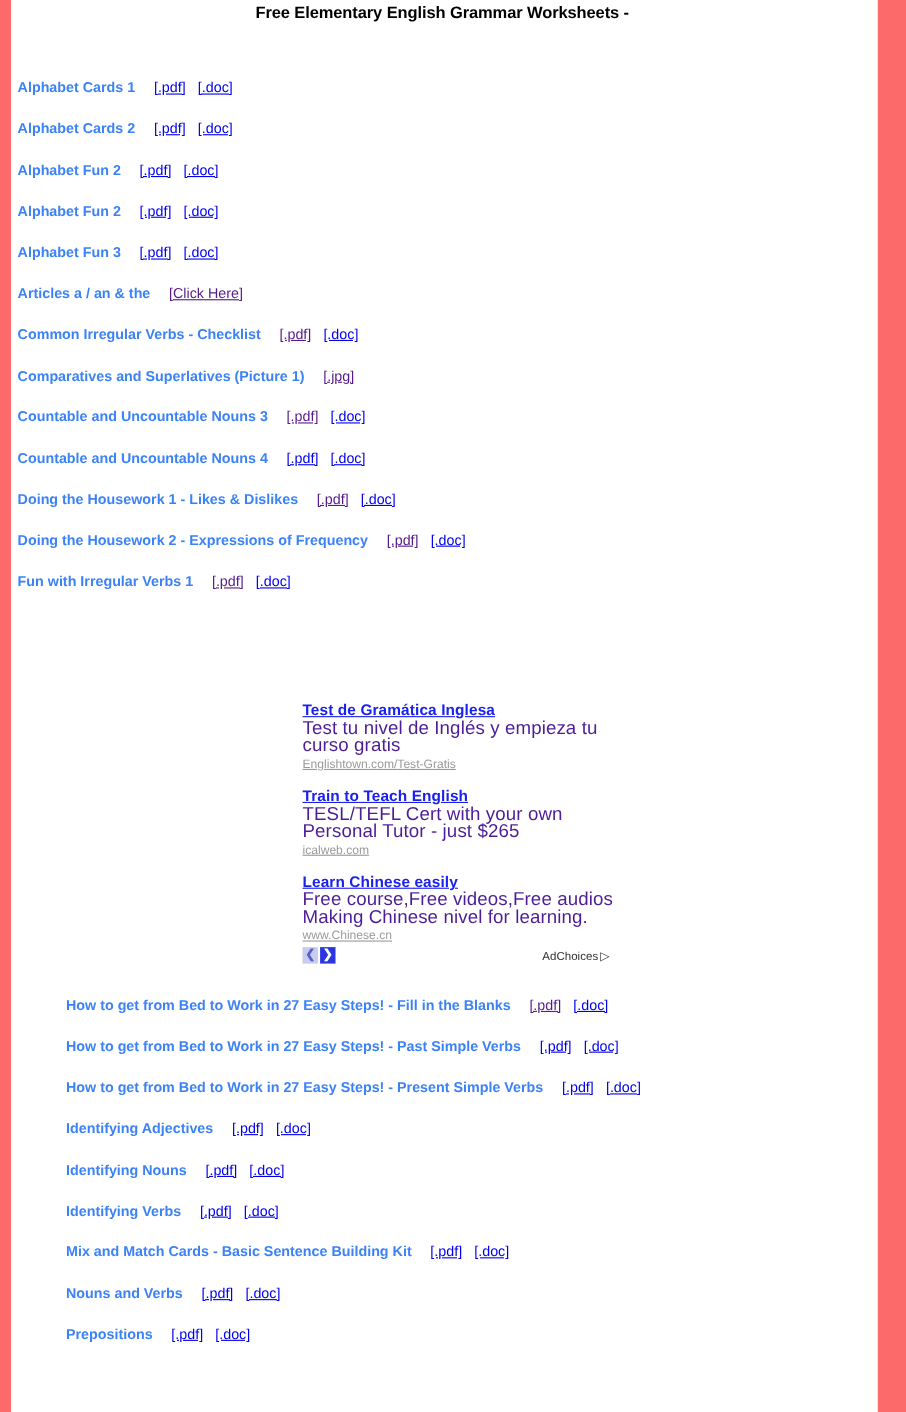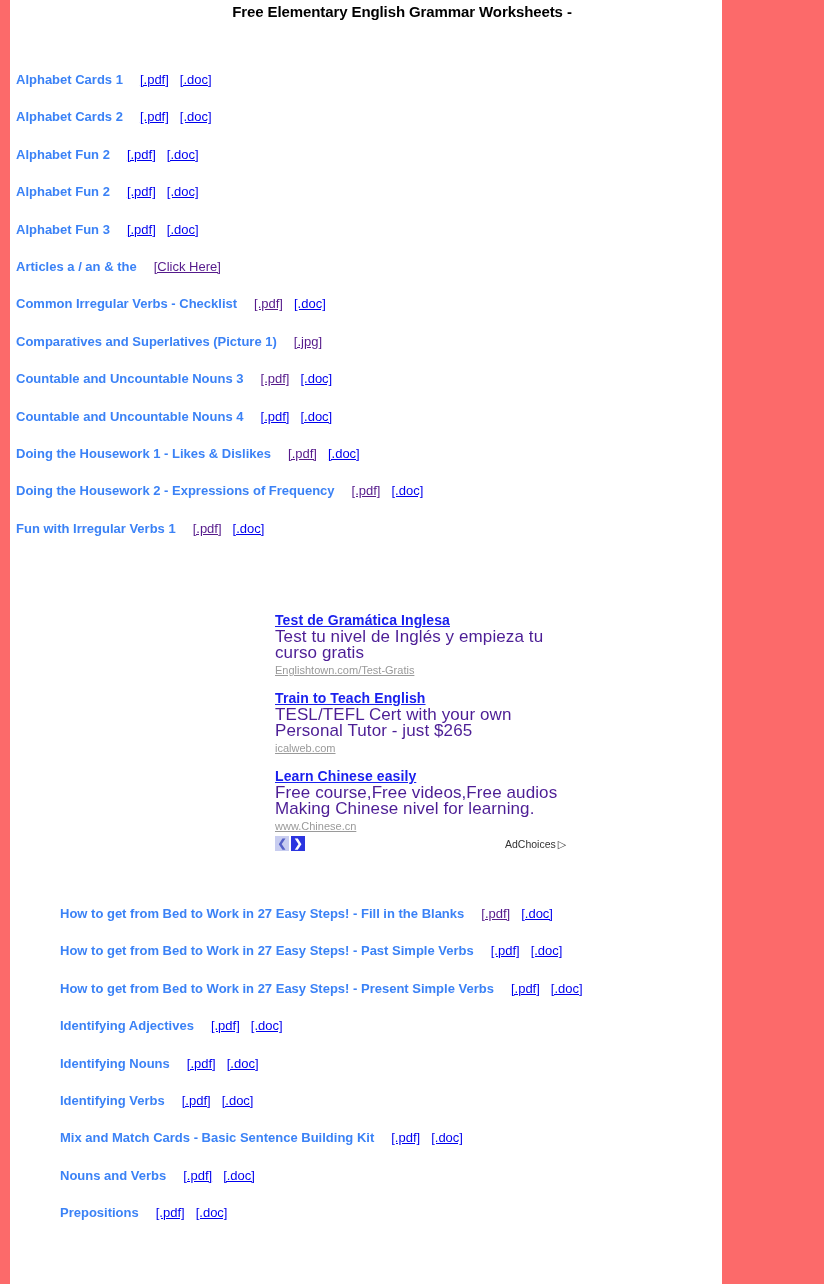--- a/index.html
+++ b/index.html
@@ -10,21 +10,21 @@
     width: 824px;
     height: 1284px;
     background: #fc6a6a;
     font-family: "Liberation Sans", sans-serif;
     overflow: hidden;
   }
   .page {
     position: absolute;
     left: 10px;
     top: 0;
-    width: 712px;
+    width: 788px;
     height: 1284px;
     background: #ffffff;
     overflow: hidden;
   }
   .page-title {
     text-align: center;
     font-size: 15px;
     font-weight: bold;
     color: #000000;
     margin: 0;
@@ -55,21 +55,21 @@
   }
   .lnk-blue   { color: #0000ee; }
   .lnk-purple { color: #551a8b; }
   .gap-sm { display: inline-block; width: 11px; }
   .gap-md { display: inline-block; width: 17px; }
 
   
   .ad-block {
     position: absolute;
     left: 265px;
-    top: 612px;
+    top: 637px;
     width: 300px;
   }
   .ad-item { margin-bottom: 12px; }
   .ad-headline {
     display: block;
     font-size: 14px;
     font-weight: bold;
     color: #1a20ee;
     text-decoration: underline;
     line-height: 17px;
@@ -113,21 +113,20 @@
   }
   .ad-arrow.prev { background: #c8cdf0; color: #5560c8; }
   .ad-arrow.next { background: #2b35e0; color: #ffffff; }
   .adchoices {
     position: absolute;
     left: 218px;
     top: 2px;
     font-size: 10.5px;
     color: #333333;
     white-space: nowrap;
-    margin-left: 12px;
   }
   .adchoices .tri {
     display: inline-block;
     margin-left: 2px;
     font-size: 11px;
   }
 
   
   .lower-list {
     position: absolute;

